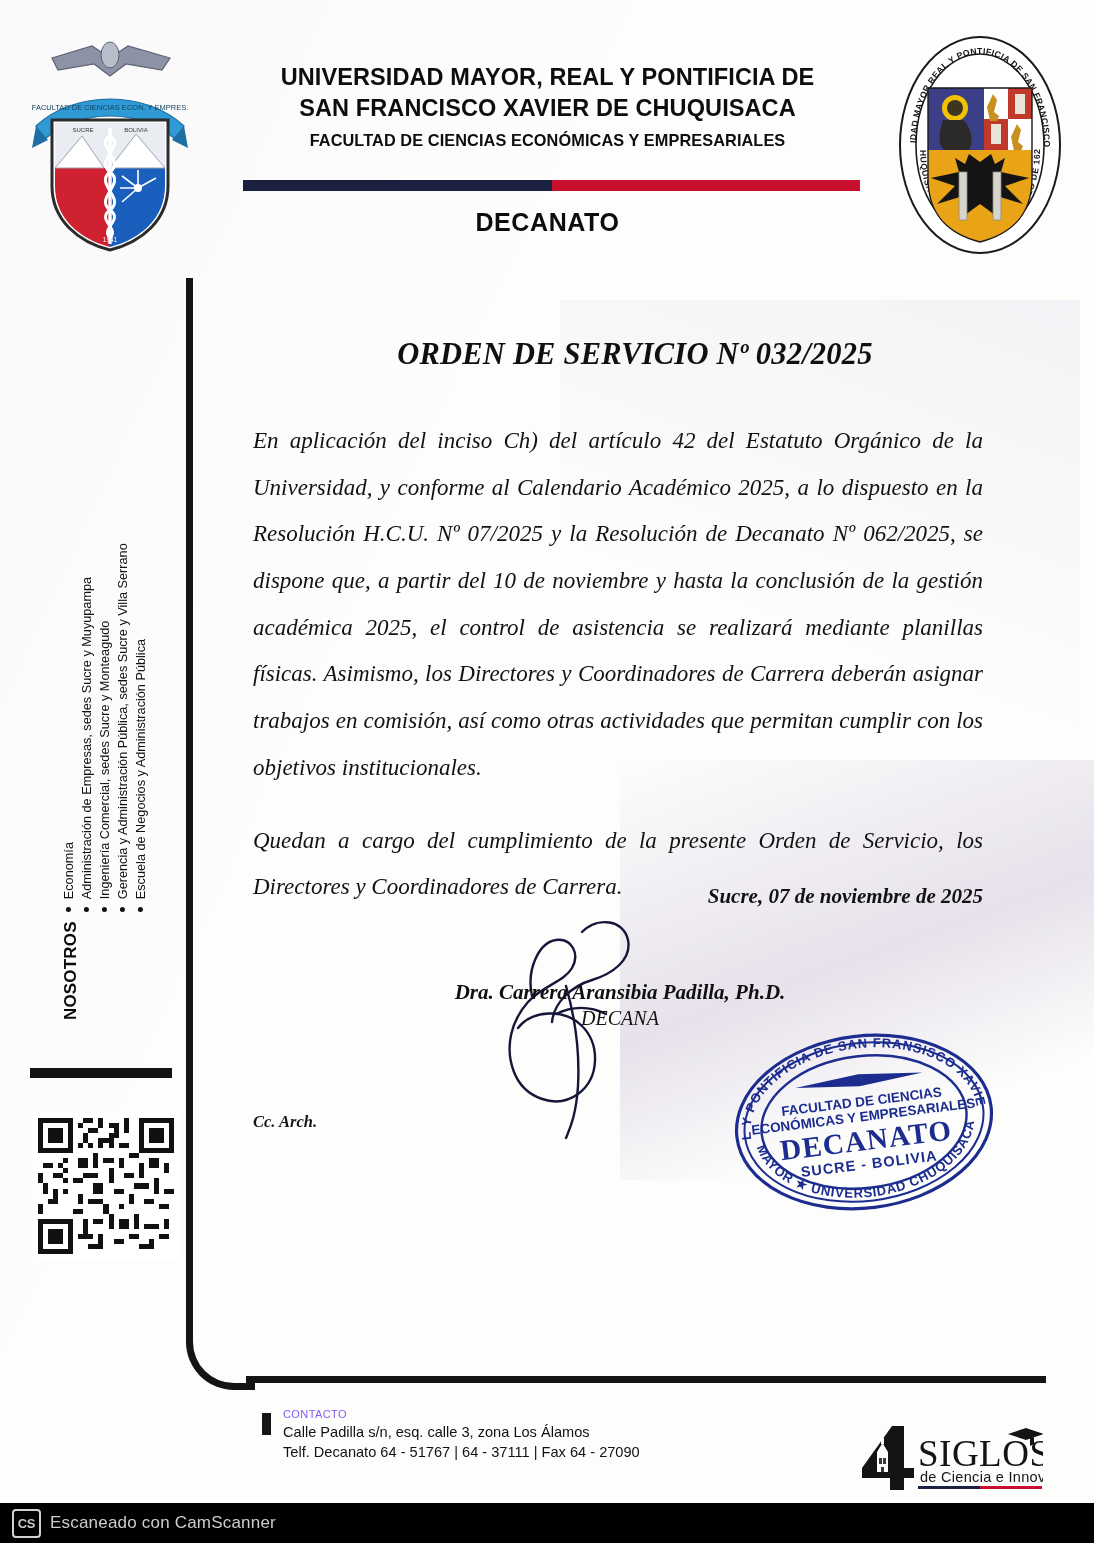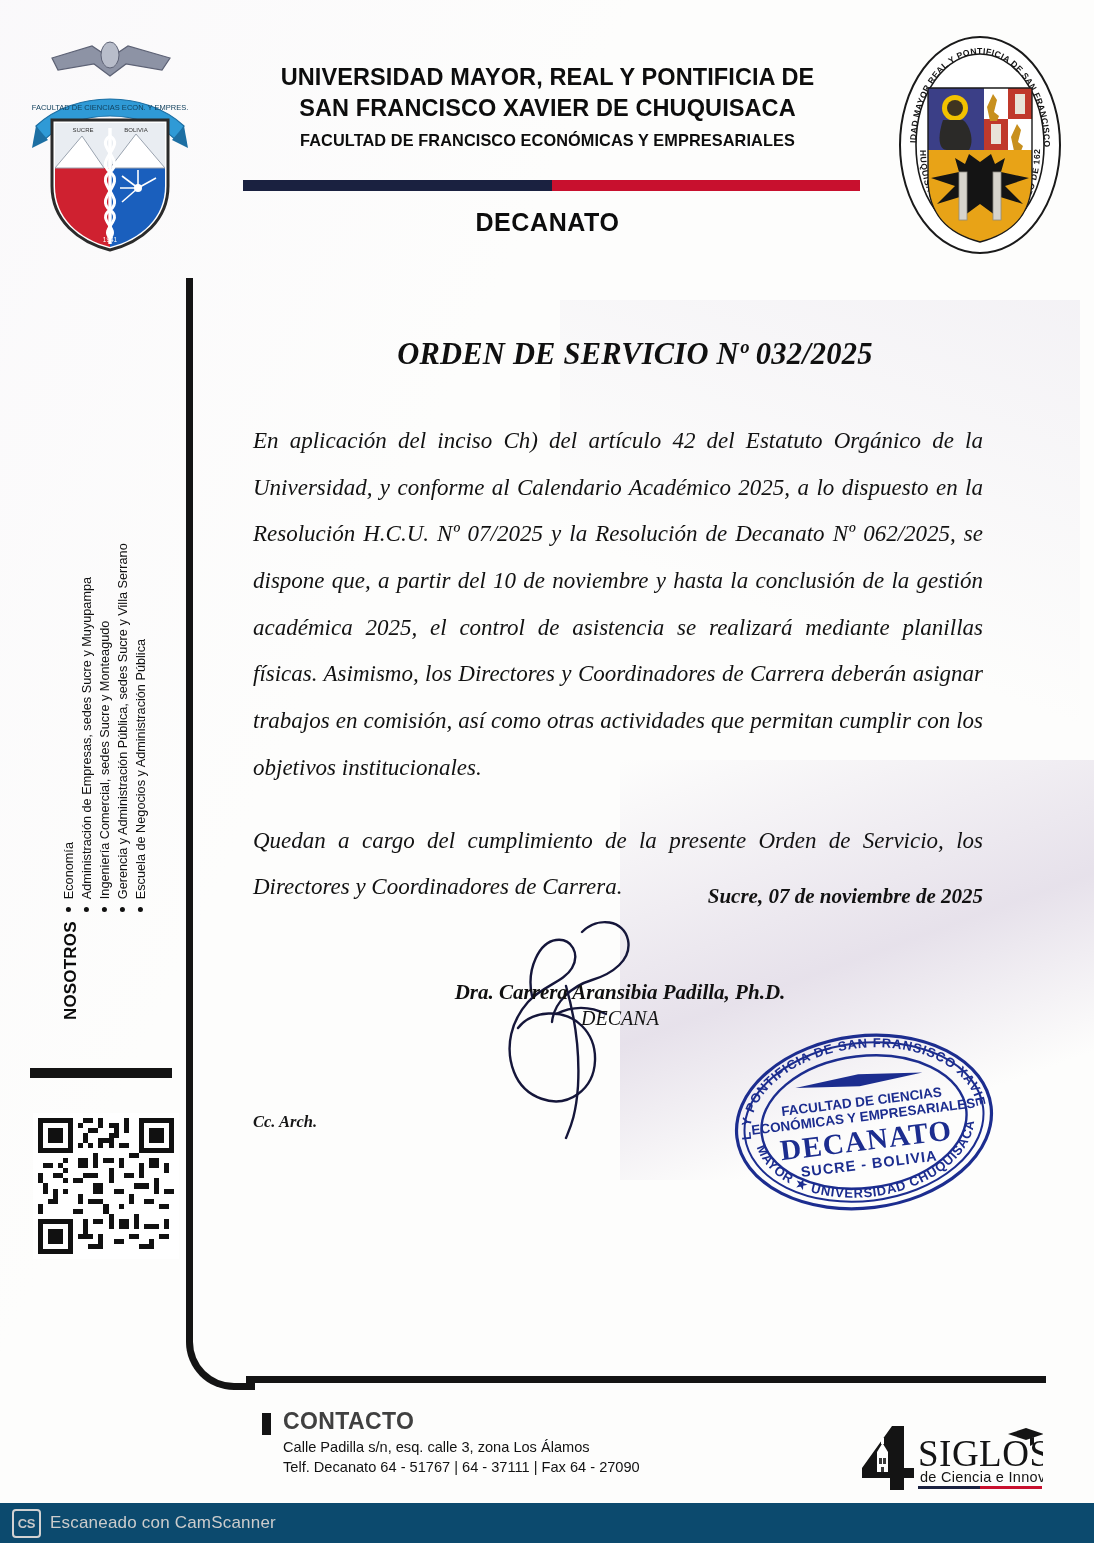--- a/index.html
+++ b/index.html
@@ -270,43 +270,43 @@
     left: 262px; top: 1413px;
     width: 9px; height: 22px;
     background: #141414;
   }
   .contact {
     position: absolute;
     left: 283px; top: 1408px;
     width: 520px;
   }
   .contact-title {
-    font-weight: bold;
-    font-size: 23px;
+    font-weight: normal;
+    font-size: 11px;
     letter-spacing: 0.4px;
-    color: #404040;
+    color: #8b5cf6;
     margin-bottom: 3px;
   }
   .contact-line {
     font-size: 14.6px;
     line-height: 1.37;
     color: #121212;
   }
   .siglos {
     position: absolute;
     left: 858px; top: 1424px;
     width: 185px; height: 72px;
   }
 
   
   .camscanner {
     position: absolute;
     left: 0; top: 1503px;
     width: 1094px; height: 40px;
-    background: #0c4a6e;
+    background: #000000;
     display: flex;
     align-items: center;
     gap: 9px;
     padding-left: 12px;
     box-sizing: border-box;
   }
   .cs-badge {
     width: 25px; height: 25px;
     border: 2px solid #d2d2d2;
     border-radius: 4px;
@@ -373,21 +373,21 @@
         </g>
         <text x="61" y="104" font-size="6" fill="#333" text-anchor="middle" font-family="Liberation Sans, sans-serif">SUCRE</text>
         <text x="114" y="104" font-size="6" fill="#333" text-anchor="middle" font-family="Liberation Sans, sans-serif">BOLIVIA</text>
         <text x="88" y="214" font-size="6.5" fill="#ffffff" text-anchor="middle" font-family="Liberation Sans, sans-serif">1941</text>
       </svg>
     </div>
 
     <div class="header-text">
       <div class="uni-line1">UNIVERSIDAD MAYOR, REAL Y PONTIFICIA DE</div>
       <div class="uni-line2">SAN FRANCISCO XAVIER DE CHUQUISACA</div>
-      <div class="faculty-line">FACULTAD DE FRANCISCO ECONÓMICAS Y EMPRESARIALES</div>
+      <div class="faculty-line">FACULTAD DE CIENCIAS ECONÓMICAS Y EMPRESARIALES</div>
     </div>
 
     <div class="rule-bar">
       <div class="rule-navy"></div>
       <div class="rule-red"></div>
     </div>
 
     <div class="decanato">DECANATO</div>
 
     <div class="seal-right">

